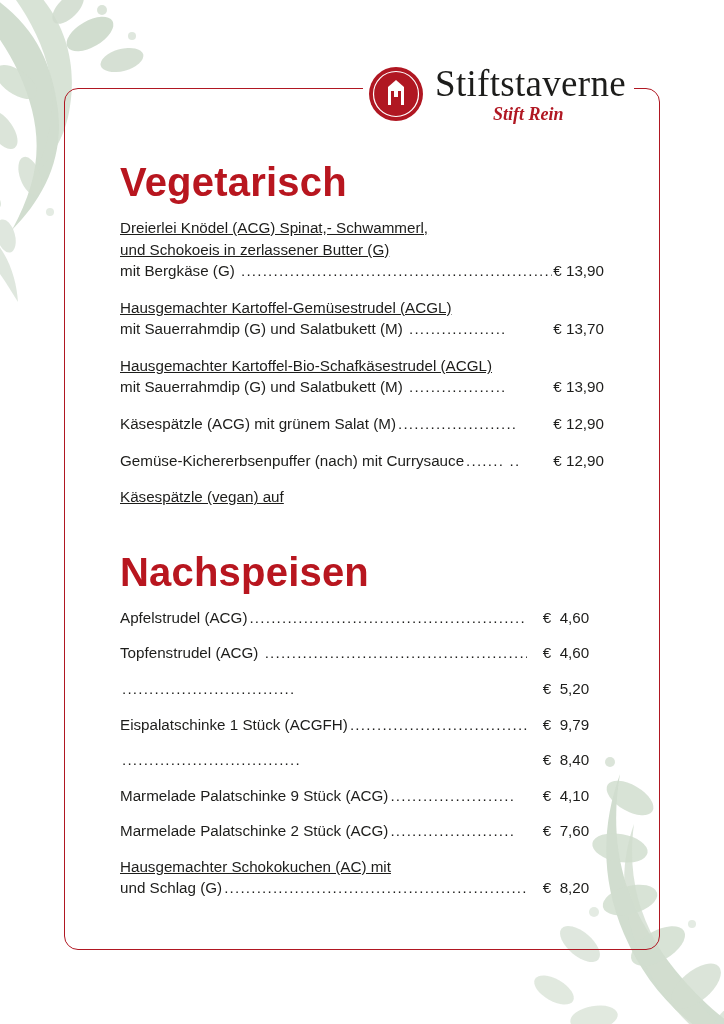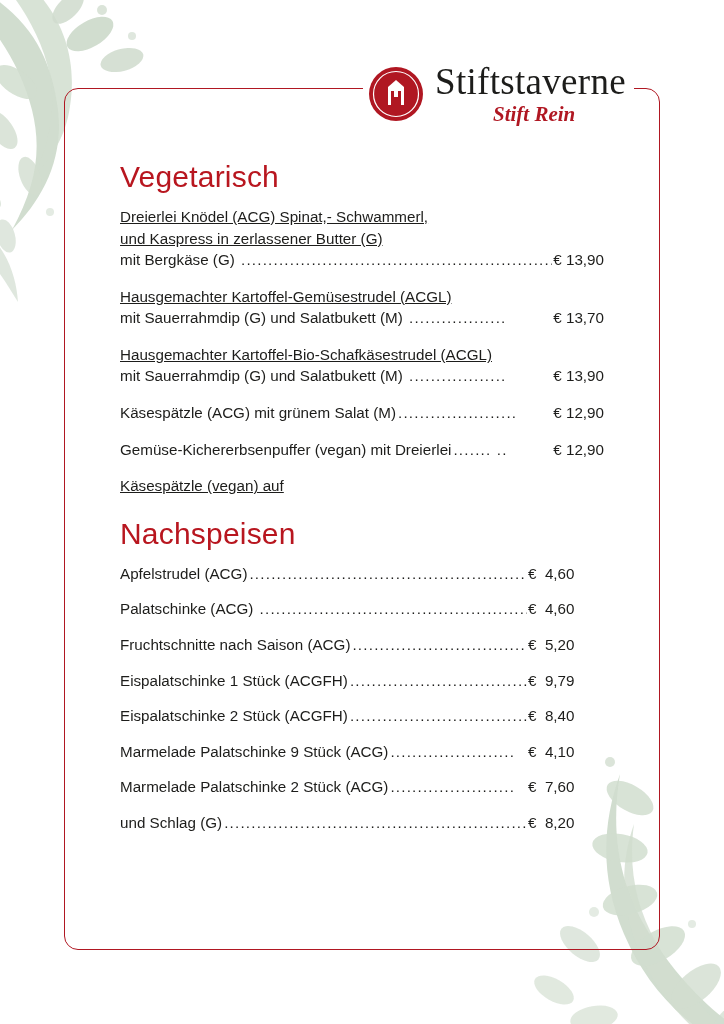--- a/index.html
+++ b/index.html
@@ -90,44 +90,44 @@
     font-family: "Liberation Serif", serif;
     font-size: 37px;
     color: #1d1d1b;
     letter-spacing: 0.3px;
     line-height: 1.02;
   }
   .logo-sub {
     font-family: "Liberation Serif", serif;
     font-weight: bold;
     font-style: italic;
-    font-size: 21px;
+    font-size: 18px;
     color: #b01722;
     margin-top: 3px;
     margin-left: 58px;
     text-align: center;
   }
 
   
   .content {
     position: absolute;
     left: 120px;
     top: 160px;
     width: 484px;
   }
 
   .section-title {
     color: #b8161f;
-    font-size: 30px;
-    font-weight: normal;
+    font-size: 40px;
+    font-weight: bold;
     letter-spacing: 0.2px;
     margin: 0 0 12px 0;
   }
   .section-title.second {
-    margin-top: 20px;
+    margin-top: 42px;
   }
 
   .items { display: block; }
 
   .item {
     margin-bottom: 15px;
     color: #1d1d1b;
     font-size: 15.2px;
     line-height: 1.42;
   }
@@ -148,21 +148,21 @@
     white-space: nowrap;
     letter-spacing: 1.2px;
     color: #1d1d1b;
     margin: 0 1px 0 2px;
     font-size: 15.2px;
     line-height: 1.42;
   }
   .line .price {
     flex: 0 0 auto;
     white-space: pre;
-    text-align: left;
+    text-align: center;
   }
   .plain {
     white-space: pre;
     text-decoration: underline;
   }
 
   .nach .item { margin-bottom: 14px; }
   .nach .line .price { min-width: 76px; }
 </style>
 </head>
@@ -237,21 +237,21 @@
     </div>
   </div>
 
   <div class="content">
 
     <h2 class="section-title">Vegetarisch</h2>
     <div class="items">
 
       <div class="item">
         <div class="plain">Dreierlei Knödel (ACG) Spinat,- Schwammerl,</div>
-        <div class="plain">und Kaspress in zerlassener Butter (G)</div>
+        <div class="plain">und Schokoeis in zerlassener Butter (G)</div>
         <div class="line">
           <span class="label">mit Bergkäse (G) </span>
           <span class="dots">...........................................................</span>
           <span class="price">€ 13,90</span>
         </div>
       </div>
 
       <div class="item">
         <div class="plain">Hausgemachter Kartoffel-Gemüsestrudel (ACGL)</div>
         <div class="line">
@@ -273,21 +273,21 @@
       <div class="item">
         <div class="line">
           <span class="label">Käsespätzle (ACG) mit grünem Salat (M)</span>
           <span class="dots">......................</span>
           <span class="price">€ 12,90</span>
         </div>
       </div>
 
       <div class="item">
         <div class="line">
-          <span class="label">Gemüse-Kichererbsenpuffer (vegan) mit Dreierlei</span>
+          <span class="label">Gemüse-Kichererbsenpuffer (nach) mit Currysauce</span>
           <span class="dots">....... ..</span>
           <span class="price">€ 12,90</span>
         </div>
       </div>
 
       <div class="item">
         <div class="plain">Käsespätzle (vegan) auf</div>
       </div>
 
     </div>
@@ -298,45 +298,43 @@
       <div class="item">
         <div class="line">
           <span class="label">Apfelstrudel (ACG)</span>
           <span class="dots">..............................................................</span>
           <span class="price">€  4,60</span>
         </div>
       </div>
 
       <div class="item">
         <div class="line">
-          <span class="label">Palatschinke (ACG) </span>
+          <span class="label">Topfenstrudel (ACG) </span>
           <span class="dots">...........................................................</span>
           <span class="price">€  4,60</span>
         </div>
       </div>
 
       <div class="item">
         <div class="line">
-          <span class="label">Fruchtschnitte nach Saison (ACG)</span>
           <span class="dots">................................</span>
           <span class="price">€  5,20</span>
         </div>
       </div>
 
       <div class="item">
         <div class="line">
           <span class="label">Eispalatschinke 1 Stück (ACGFH)</span>
           <span class="dots">.................................</span>
           <span class="price">€  9,79</span>
         </div>
       </div>
 
       <div class="item">
         <div class="line">
-          <span class="label">Eispalatschinke 2 Stück (ACGFH)</span>
           <span class="dots">.................................</span>
           <span class="price">€  8,40</span>
         </div>
       </div>
 
       <div class="item">
         <div class="line">
           <span class="label">Marmelade Palatschinke 9 Stück (ACG)</span>
           <span class="dots">.......................</span>
           <span class="price">€  4,10</span>
@@ -345,20 +343,21 @@
 
       <div class="item">
         <div class="line">
           <span class="label">Marmelade Palatschinke 2 Stück (ACG)</span>
           <span class="dots">.......................</span>
           <span class="price">€  7,60</span>
         </div>
       </div>
 
       <div class="item">
+        <div class="plain">Hausgemachter Schokokuchen (AC) mit</div>
         <div class="line">
           <span class="label">und Schlag (G)</span>
           <span class="dots">..................................................................</span>
           <span class="price">€  8,20</span>
         </div>
       </div>
 
     </div>
   </div>
 </div>

